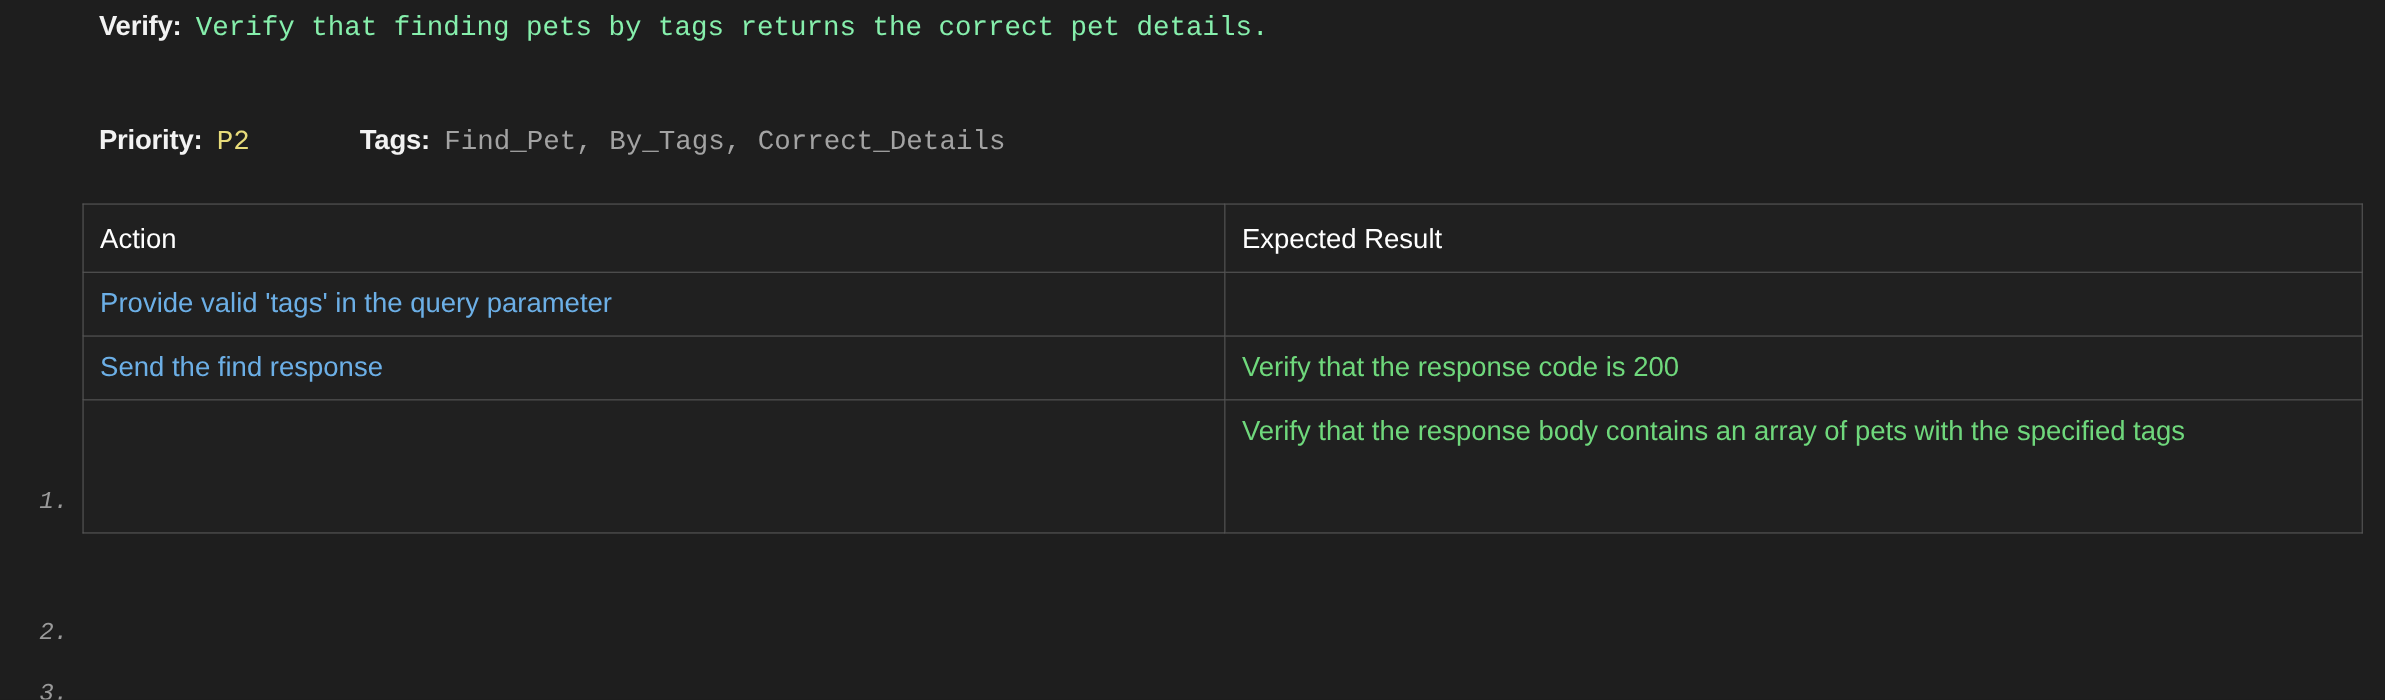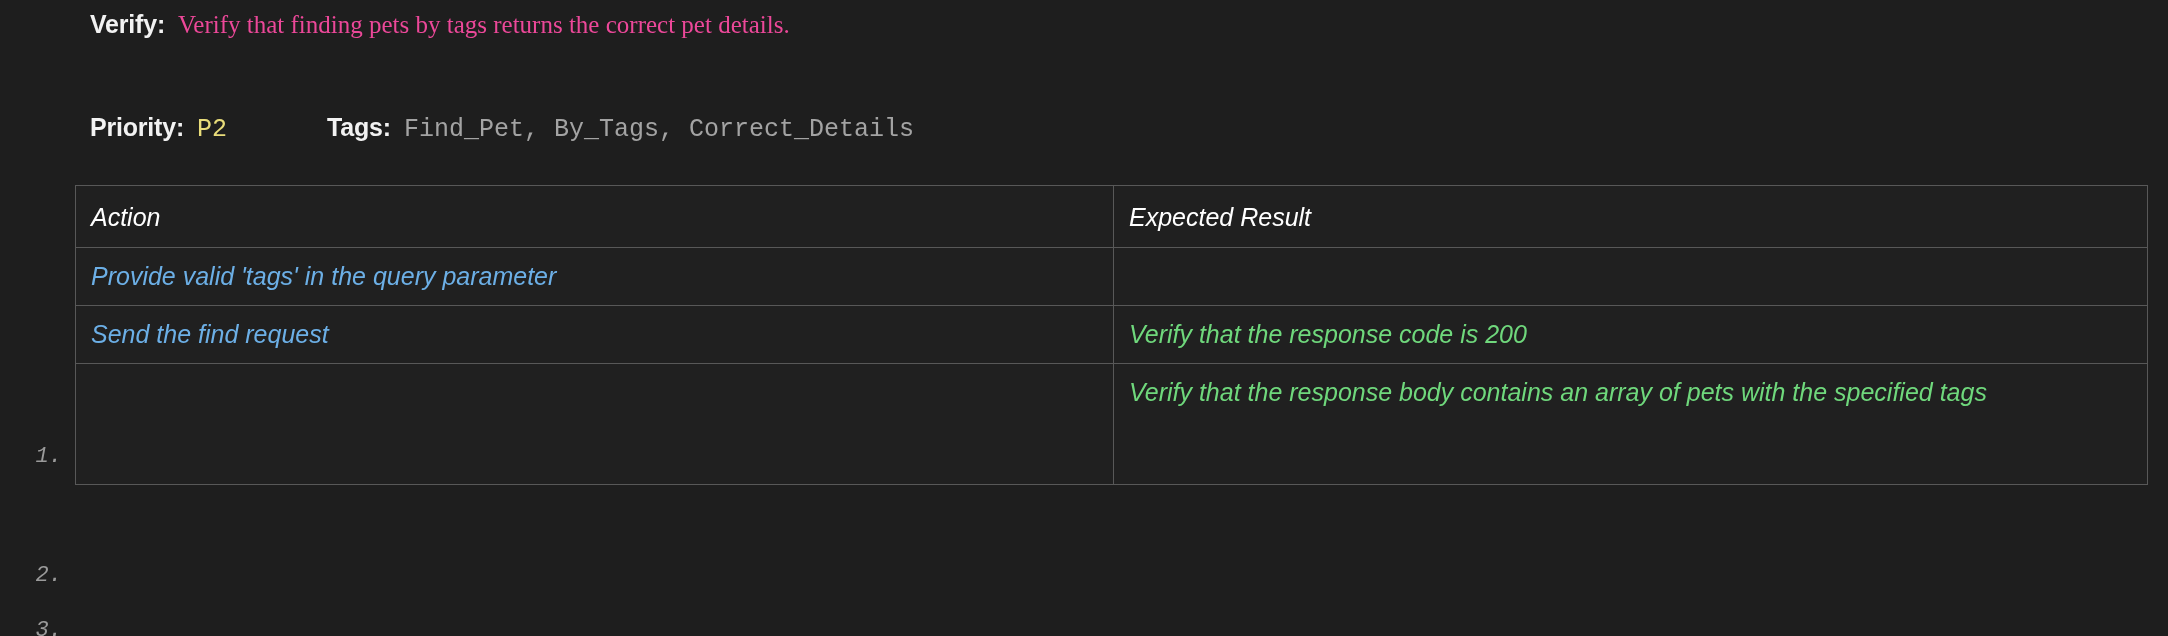--- a/index.html
+++ b/index.html
@@ -56,21 +56,21 @@
     letter-spacing: -0.2px;
   }
 
   .meta-value-mono {
     font-family: "Liberation Mono", monospace;
     font-size: 25px;
     letter-spacing: 0px;
     margin-left: 13px;
   }
 
-  .summary-value { color: #ec4899; font-family: Liberation Serif, serif; }
+  .summary-value { color: #86efac; }
   .priority-value { color: #e8dc7a; }
   .tags-value { color: #a3a3a3; }
 
   .tags-label {
     margin-left: 100px;
   }
 
   
   .steps-wrap {
     position: absolute;
@@ -78,21 +78,20 @@
     top: 185px;
     width: 2168px;
   }
 
   table.steps {
     border-collapse: collapse;
     table-layout: fixed;
     margin-left: 75px;
     width: 2072px;
     background: #202020;
-    font-style: italic;
   }
 
   table.steps th,
   table.steps td {
     border: 1px solid #585858;
     text-align: left;
     vertical-align: top;
     padding: 14px 14px 14px 15px;
   }
 
@@ -187,21 +186,21 @@
           <td>
             <div class="cell-text action-text">Provide valid 'tags' in the query parameter</div>
           </td>
           <td>
             <div class="cell-text expected-text"></div>
           </td>
         </tr>
 
         <tr class="row-mid">
           <td>
-            <div class="cell-text action-text">Send the find request</div>
+            <div class="cell-text action-text">Send the find response</div>
           </td>
           <td>
             <div class="cell-text expected-text">Verify that the response code is 200</div>
           </td>
         </tr>
 
         <tr class="row-tall">
           <td>
             <div class="cell-text action-text"></div>
           </td>

